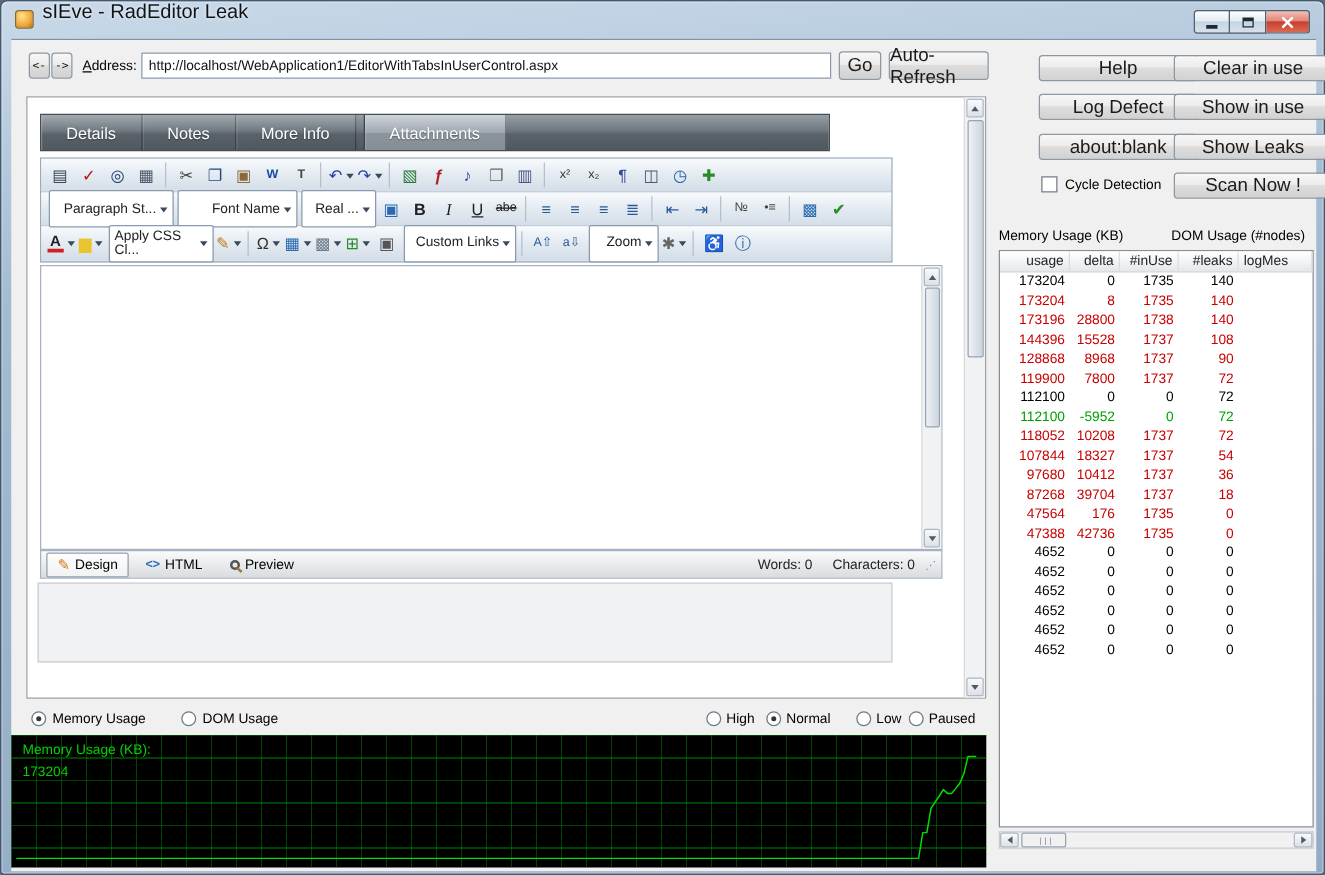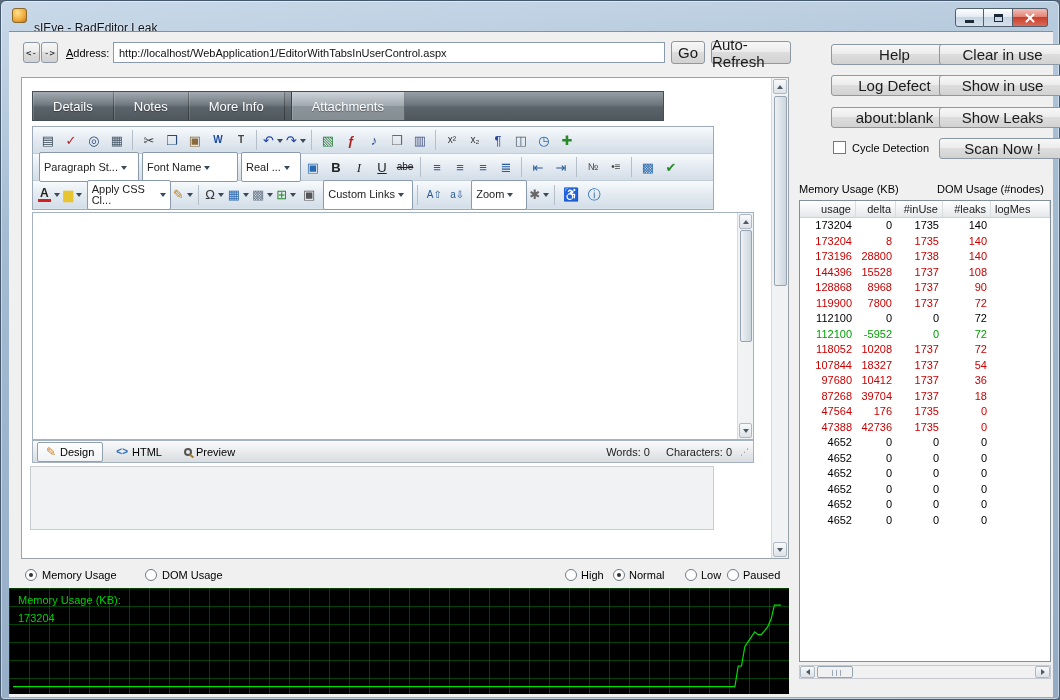--- a/index.html
+++ b/index.html
@@ -5,21 +5,21 @@
   *{box-sizing:border-box;margin:0;padding:0}
   html,body{width:1060px;height:700px;overflow:hidden}
   body{font-family:"Liberation Sans",sans-serif;font-size:11px;color:#000;background:#5a6a7a}
 
   
   .win{position:relative;width:1060px;height:700px;background:linear-gradient(175deg,#c9d9e9,#a4bcd2 30%,#93abc4);
        border:1px solid #44596e;border-radius:6px 6px 4px 4px;box-shadow:inset 0 0 0 1px rgba(255,255,255,.45)}
   .titlebar{position:absolute;left:0;top:0;right:0;height:30px}
   .appicon{position:absolute;left:11px;top:7px;width:15px;height:15px;border-radius:3px;
            background:radial-gradient(circle at 35% 30%,#ffe28a,#f0a83a 60%,#b4741a);border:1px solid #8a6a2a}
-  .title{position:absolute;left:33px;top:20px;font-size:12px;color:#0f141a;text-shadow:0 0 3px rgba(255,255,255,.85)}
+  .title{position:absolute;left:33px;top:0;font-size:16px;color:#0f141a;text-shadow:0 0 3px rgba(255,255,255,.85)}
   .capbtns{position:absolute;right:11px;top:7px;display:flex}
   .cap{width:29px;height:19px;border:1px solid #51606f;position:relative;display:flex;align-items:center;justify-content:center;
        background:linear-gradient(#ffffff,#e3ebf3 45%,#c7d4e1 50%,#d6e1ec)}
   .cap.min{border-radius:3px 0 0 3px}
   .cap.max{border-left:none}
   .cap.close{width:35px;border-left:none;border-radius:0 3px 3px 0;
        background:linear-gradient(#f4beb6,#e28578 45%,#c8402e 50%,#d96b57)}
   .g-min{width:9px;height:3px;background:#1c2a38;margin-top:7px}
   .g-max{width:9px;height:8px;border:1px solid #1c2a38;border-top-width:3px}
   .g-x1,.g-x2{position:absolute;left:50%;top:50%;width:12px;height:2px;background:#fff;border-radius:1px}
@@ -92,21 +92,21 @@
 
   .toolbar{position:absolute;left:10px;top:48px;width:682px;height:84px;border:1px solid #9dabb9;background:#dce4ec}
   .tb-row{height:27px;display:flex;align-items:center;padding-left:3px;border-bottom:1px solid #c2ccd6;
           background:linear-gradient(#f8fbfd,#e3eaf1 50%,#d4dee8)}
   .tb-row:last-child{border-bottom:none}
   .tbtn{display:inline-flex;align-items:center;justify-content:center;height:22px;min-width:22px;margin-left:1px;
         border:1px solid transparent;border-radius:2px;font-size:13px;color:#345}
   .tbtn .glyph{line-height:1}
   .tbtn.hasdd::after{content:"";margin-left:3px;width:0;height:0;border:3px solid transparent;border-top:4px solid #3a4a5a;transform:translateY(2px)}
   .tbtn.sep{min-width:0;width:1px;height:20px;margin:0 4px;background:#b4bfca;border:none;border-radius:0}
-  .tbtn.ddbox{background:#fff;border:1px solid #8a99ac;height:20px;font-size:11px;justify-content:flex-start;
+  .tbtn.ddbox{background:#fff;border:1px solid #8a99ac;height:20px;font-size:11px;justify-content:flex-end;
               padding:14px 4px;color:#222;margin-left:3px}
   .w100{width:100px}.w96{width:96px}.w60{width:60px}.w84{width:84px}.w90{width:90px}.w56{width:56px}
   .tbtn.small{font-size:10px}
   .tbtn.bold{font-weight:bold}
   .tbtn.ita{font-style:italic;font-family:"Liberation Serif",serif}
   .tbtn.und .glyph{text-decoration:underline}
   .tbtn.strike .glyph{text-decoration:line-through}
   .tbtn.fontcolor .glyph{border-bottom:3px solid #d02020;padding:0 2px;font-weight:bold;font-size:12px}
 
   .editor{position:absolute;left:10px;top:134px;width:722px;height:228px;background:#fff;border:1px solid #a5b2c2}

